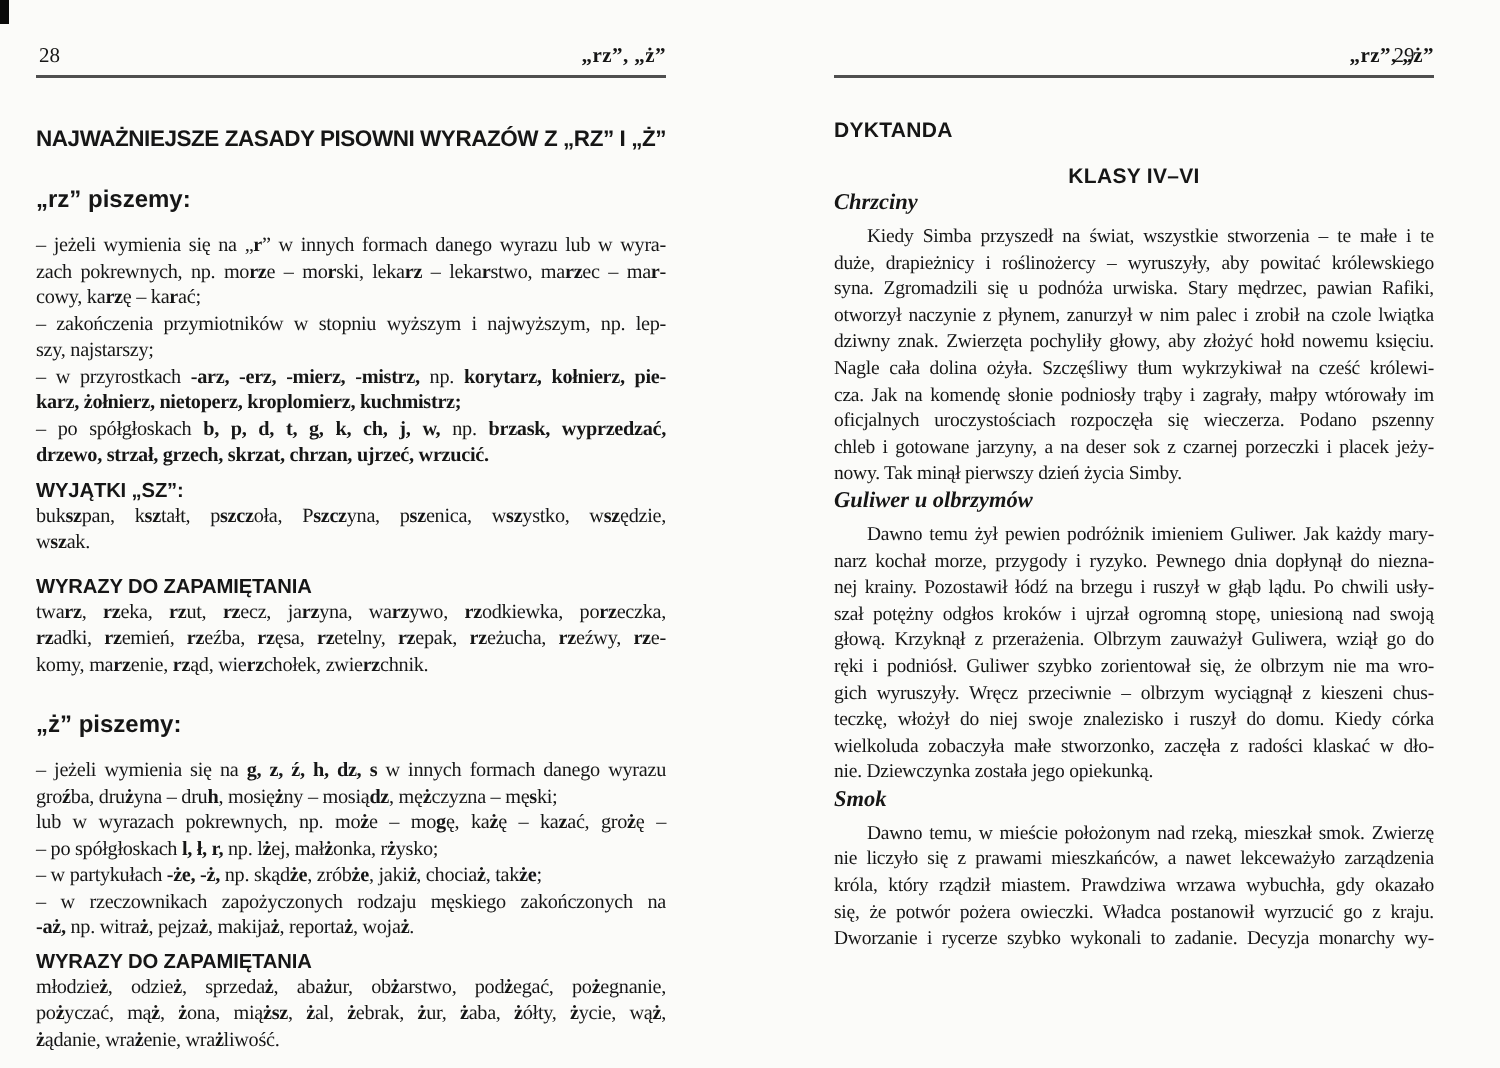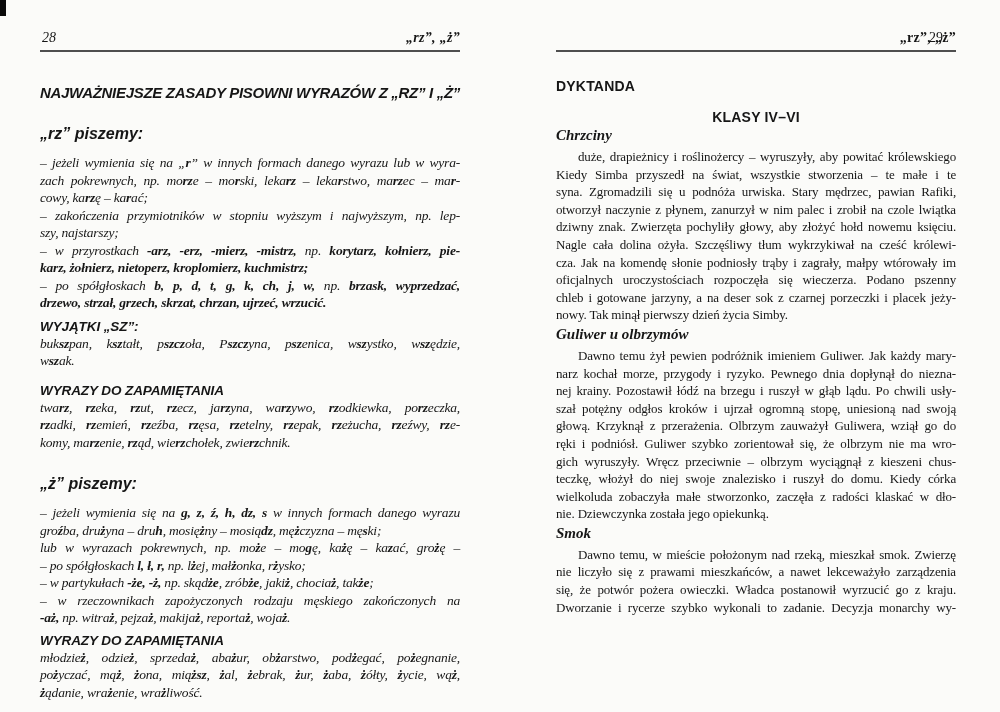--- a/index.html
+++ b/index.html
@@ -6,21 +6,21 @@
   body{
     width:1000px;height:712px;position:relative;overflow:hidden;
     background:#fbfbf9;
     color:#161616;
     font-family:"Liberation Serif", serif;
   }
   .corner-mark{
     position:absolute;left:0;top:0;width:6px;height:16px;background:#0a0a0a;
   }
   .page{position:absolute;top:30px;}
-  .page-left{left:40px;width:420px;font-style:italic;}
+  .page-left{left:24px;width:420px;}
   .page-right{left:556px;width:400px;}
 
   .pagehead{
     position:relative;height:20px;border-bottom:2px solid #4f4f4f;
     font-family:"Liberation Serif", serif;font-size:14px;
   }
   .pagehead .num{position:absolute;top:0;}
   .page-left .pagehead .num{left:2px;}
   .page-right .pagehead .num{right:13px;}
   .pagehead .runhead{
@@ -155,22 +155,22 @@
     <span class="runhead">„rz”, „ż”</span>
     <span class="num">29</span>
   </div>
 
   <div class="dyktanda-label">DYKTANDA</div>
   <div class="klasy-label">KLASY IV–VI</div>
 
   <div class="dictation">
     <div class="dictation-title">Chrzciny</div>
     <div class="textblock indent-first">
+        <div class="line"><span>Kiedy Simba przyszedł na świat, wszystkie stworzenia – te małe i te</span></div>
         <div class="line"><span>duże, drapieżnicy i roślinożercy – wyruszyły, aby powitać królewskiego</span></div>
-        <div class="line"><span>Kiedy Simba przyszedł na świat, wszystkie stworzenia – te małe i te</span></div>
         <div class="line"><span>syna. Zgromadzili się u podnóża urwiska. Stary mędrzec, pawian Rafiki,</span></div>
         <div class="line"><span>otworzył naczynie z płynem, zanurzył w nim palec i zrobił na czole lwiątka</span></div>
         <div class="line"><span>dziwny znak. Zwierzęta pochyliły głowy, aby złożyć hołd nowemu księciu.</span></div>
         <div class="line"><span>Nagle cała dolina ożyła. Szczęśliwy tłum wykrzykiwał na cześć królewi-</span></div>
         <div class="line"><span>cza. Jak na komendę słonie podniosły trąby i zagrały, małpy wtórowały im</span></div>
         <div class="line"><span>oficjalnych uroczystościach rozpoczęła się wieczerza. Podano pszenny</span></div>
         <div class="line"><span>chleb i gotowane jarzyny, a na deser sok z czarnej porzeczki i placek jeży-</span></div>
         <div class="line last"><span>nowy. Tak minął pierwszy dzień życia Simby.</span></div>
       </div>
   </div>
@@ -189,17 +189,18 @@
         <div class="line"><span>wielkoluda zobaczyła małe stworzonko, zaczęła z radości klaskać w dło-</span></div>
         <div class="line last"><span>nie. Dziewczynka została jego opiekunką.</span></div>
       </div>
   </div>
 
   <div class="dictation">
     <div class="dictation-title">Smok</div>
     <div class="textblock indent-first">
         <div class="line"><span>Dawno temu, w mieście położonym nad rzeką, mieszkał smok. Zwierzę</span></div>
         <div class="line"><span>nie liczyło się z prawami mieszkańców, a nawet lekceważyło zarządzenia</span></div>
+        <div class="line"><span>króla, który rządził miastem. Prawdziwa wrzawa wybuchła, gdy okazało</span></div>
         <div class="line"><span>się, że potwór pożera owieczki. Władca postanowił wyrzucić go z kraju.</span></div>
         <div class="line"><span>Dworzanie i rycerze szybko wykonali to zadanie. Decyzja monarchy wy-</span></div>
       </div>
   </div>
 </div>
 
 </body></html>

